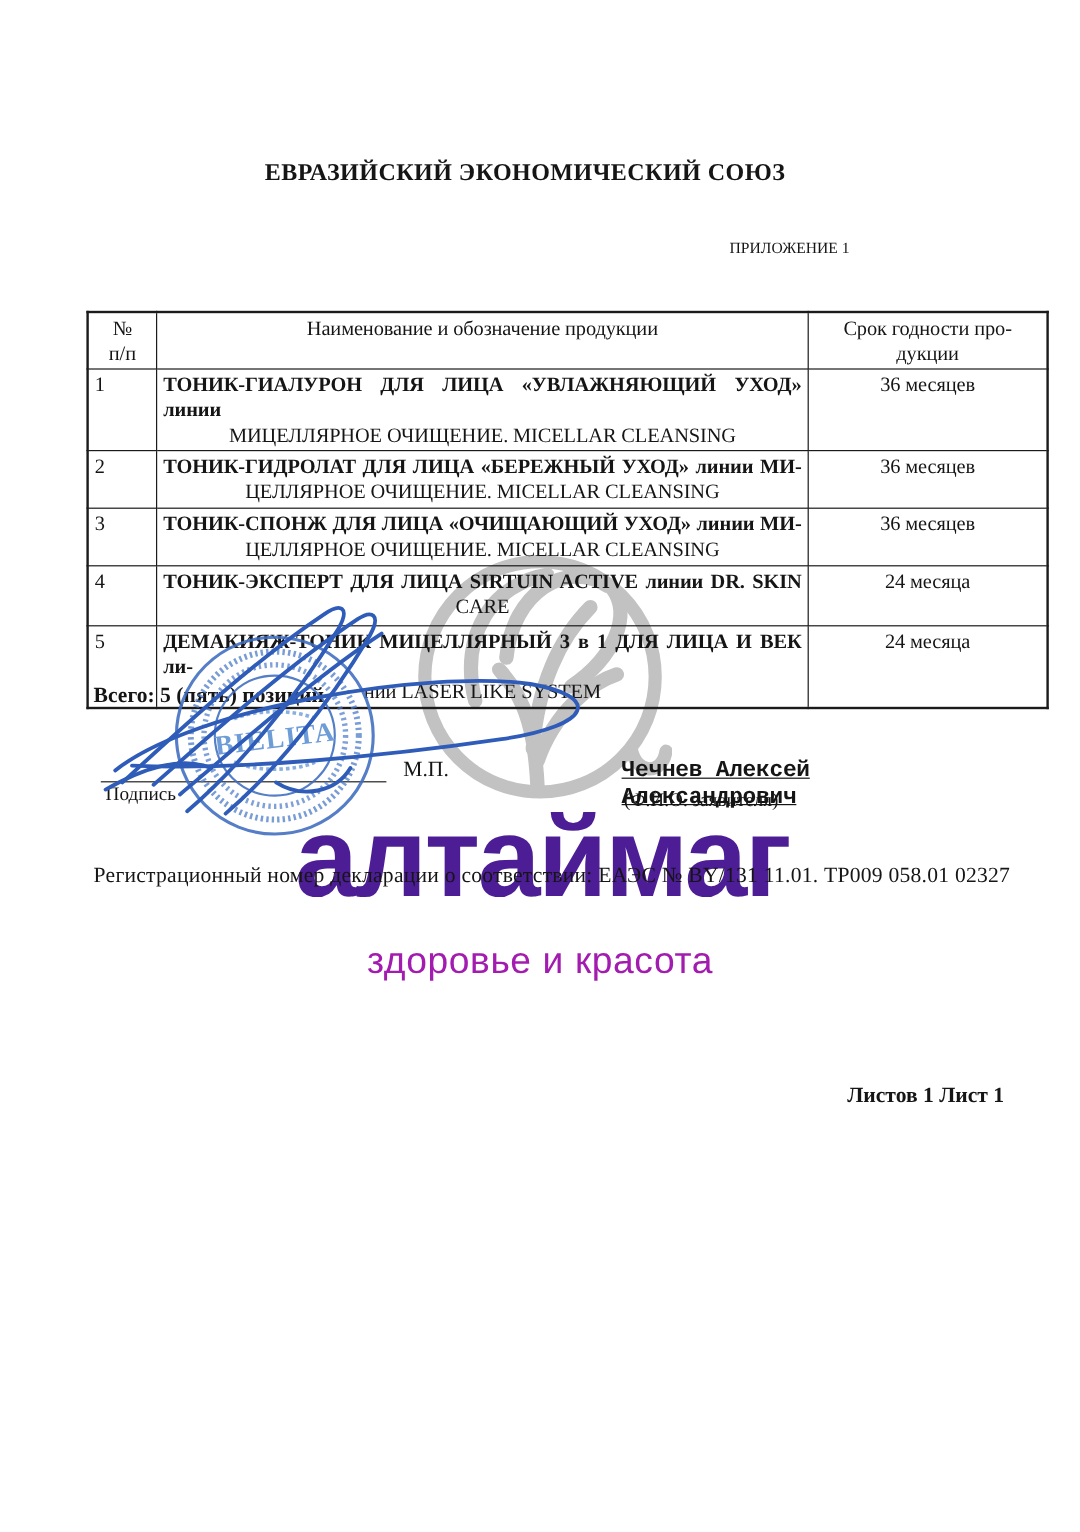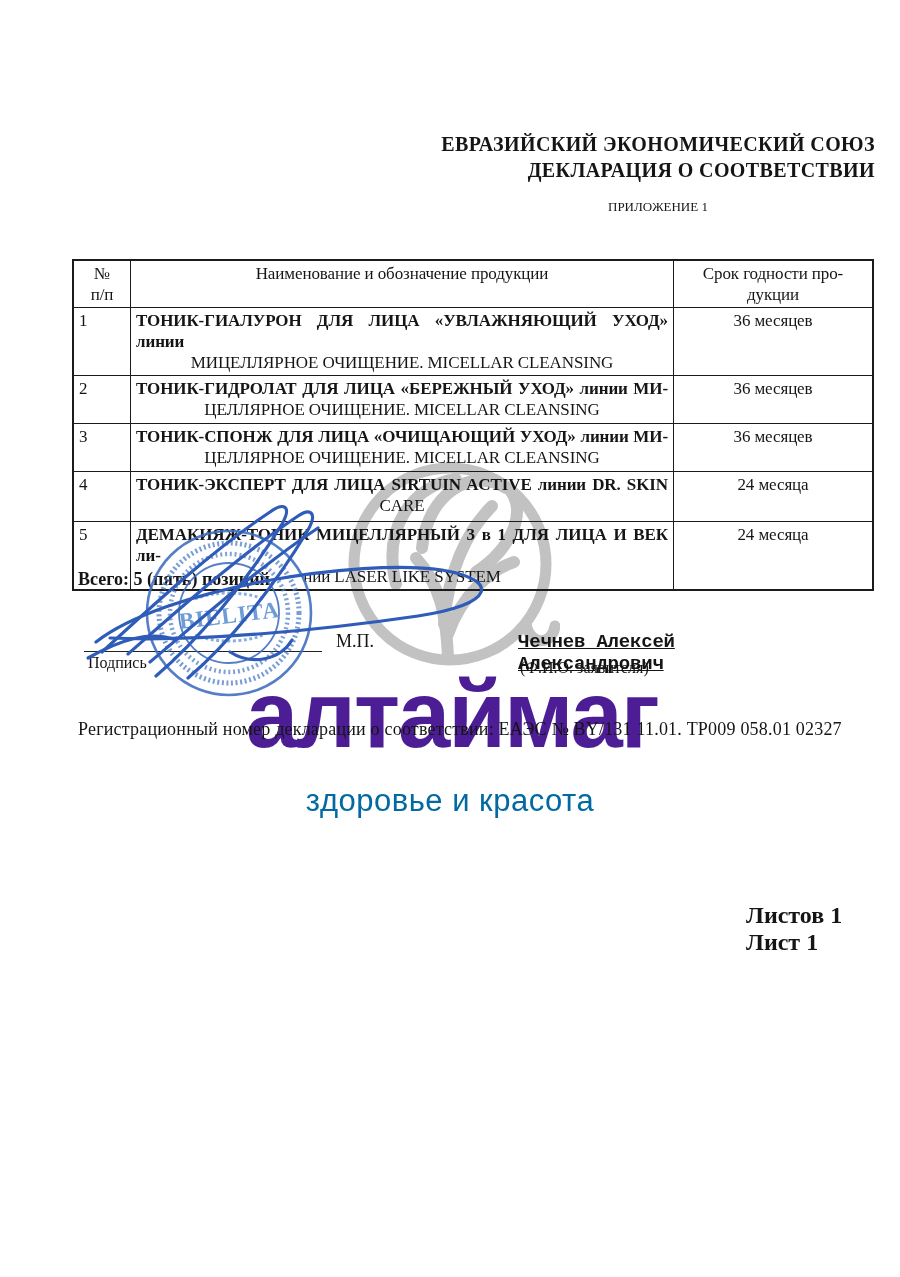--- a/index.html
+++ b/index.html
@@ -24,28 +24,28 @@
     font-size:94px;line-height:1;
     letter-spacing:-2px;
     color:#4c1d95;
   }
   .wm-tagline{
     left:300px;top:785px;width:300px;
     text-align:center;
     font-family:"Liberation Sans", sans-serif;
     font-size:31px;line-height:1;
     letter-spacing:0.5px;
-    color:#0369a1;
+    color:#a21caf;
   }
 
   
   .doc{z-index:1;}
   .title-block{
     left:0;top:131px;width:875px;
-    text-align:right;
+    text-align:center;
     font-weight:bold;
     font-size:20px;line-height:26px;
     letter-spacing:0.4px;
   }
   .annex{left:608px;top:199px;font-size:13px;}
 
   table.decl{
     position:absolute;left:72px;top:259px;
     width:766px;
     border-collapse:collapse;
@@ -82,21 +82,21 @@
     font-size:19px;font-weight:bold;
     text-decoration:underline;
     letter-spacing:-0.2px;
     font-family:Liberation Mono, monospace;
   }
   .applicant-caption{left:520px;top:659px;width:270px;text-align:left;font-size:16px;}
 
   .reg-number{left:78px;top:719px;font-size:18px;letter-spacing:0.2px;}
   .reg-date{left:78px;top:762px;font-size:18px;letter-spacing:0.2px;}
 
-  .sheets{left:706px;top:902px;font-size:24px;font-weight:bold;margin-left:40px;}
+  .sheets{left:706px;top:902px;font-size:18px;font-weight:bold;}
 
   
   .stamp-svg{left:143px;top:527px;width:172px;height:172px;z-index:2;opacity:0.88;}
   .sign-svg{left:80px;top:490px;width:430px;height:200px;z-index:3;}
 </style>
 </head>
 <body>
 
 <div class="page">
 
@@ -108,21 +108,20 @@
     <path d="M 56 132 C 42 76 72 34 116 27" stroke-width="12"></path>
     <path d="M 82 96 C 87 42 132 14 166 36" stroke-width="12"></path>
     <path d="M 136 120 C 172 96 187 60 170 38" stroke-width="12"></path>
     <path d="M 186 172 C 190 194 212 194 215 174" stroke-width="11"></path>
   </svg>
   <div class="abs wm wm-brand">алтаймаг</div>
   <div class="abs wm wm-tagline">здоровье и красота</div>
 
   <div class="abs doc title-block">
     <div>ЕВРАЗИЙСКИЙ ЭКОНОМИЧЕСКИЙ СОЮЗ</div>
-    <div>ДЕКЛАРАЦИЯ О СООТВЕТСТВИИ</div>
   </div>
 
   <div class="abs doc annex">ПРИЛОЖЕНИЕ 1</div>
 
   <table class="decl">
     <tbody>
         <tr class="h-row">
       <td class="c-num">
         <span class="hdr-center">№</span>
         <span class="hdr-center">п/п</span>

